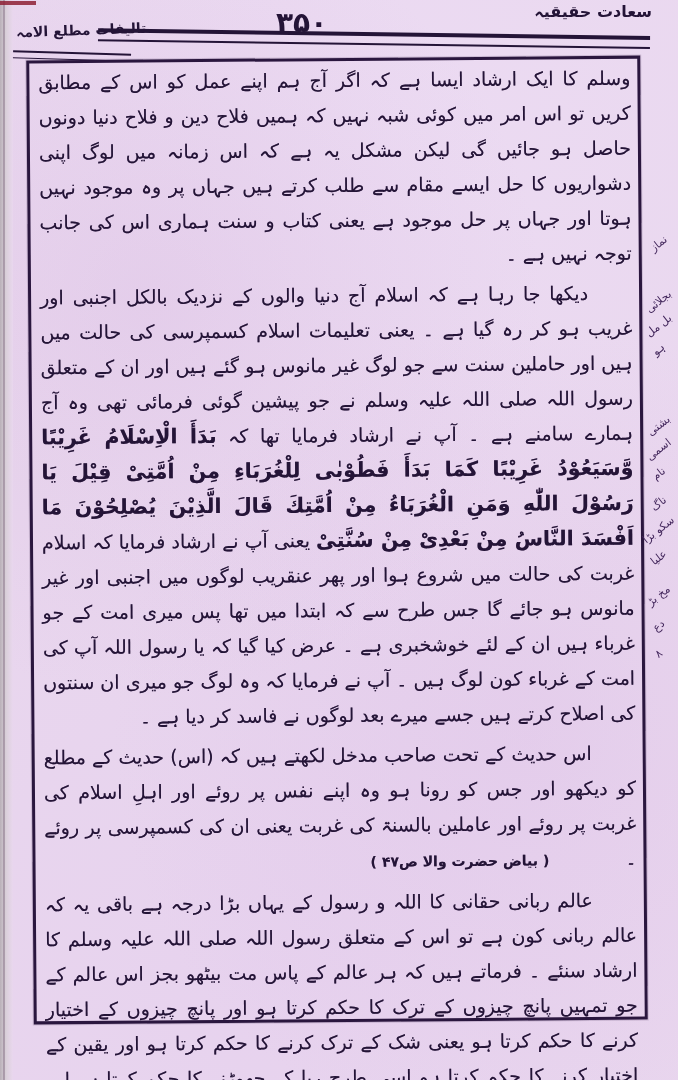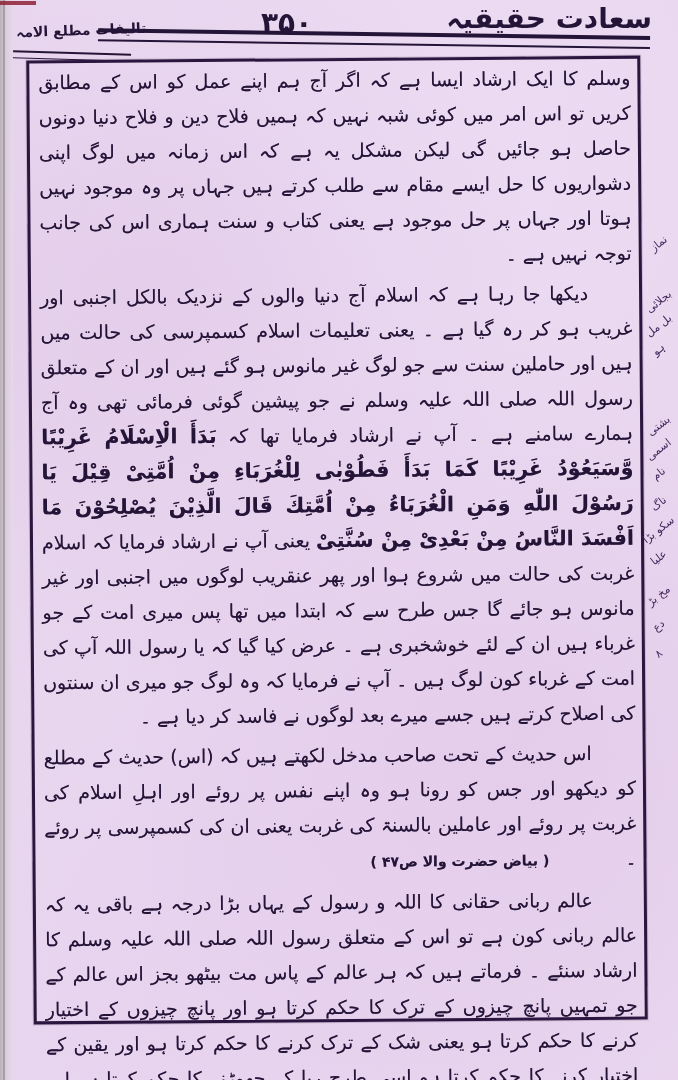--- a/index.html
+++ b/index.html
@@ -23,24 +23,24 @@
   .scan-edge-line{
     position:absolute;left:3px;top:0;width:2px;height:100%;
     background:rgba(140,120,140,.55);
   }
   .red-dash{
     position:absolute;left:0;top:1px;width:36px;height:4px;
     background:#8e2135;opacity:.85;
   }
   .title-right{
     position:absolute;top:2px;right:26px;
-    font-size:28px;font-weight:bold;letter-spacing:0;
+    font-size:16px;font-weight:bold;letter-spacing:0;
   }
   .page-num{
-    position:absolute;top:6px;left:261px;
+    position:absolute;top:6px;left:276px;
     font-size:28px;font-weight:bold;letter-spacing:3px;
   }
   .title-left{
     position:absolute;top:22px;left:16px;
     font-size:14px;font-weight:bold;
     transform:rotate(-2deg);
   }
   .rule-main{
     position:absolute;top:36px;left:98px;width:552px;height:7px;
     border-top:4px solid #241437;border-bottom:2px solid #241437;

